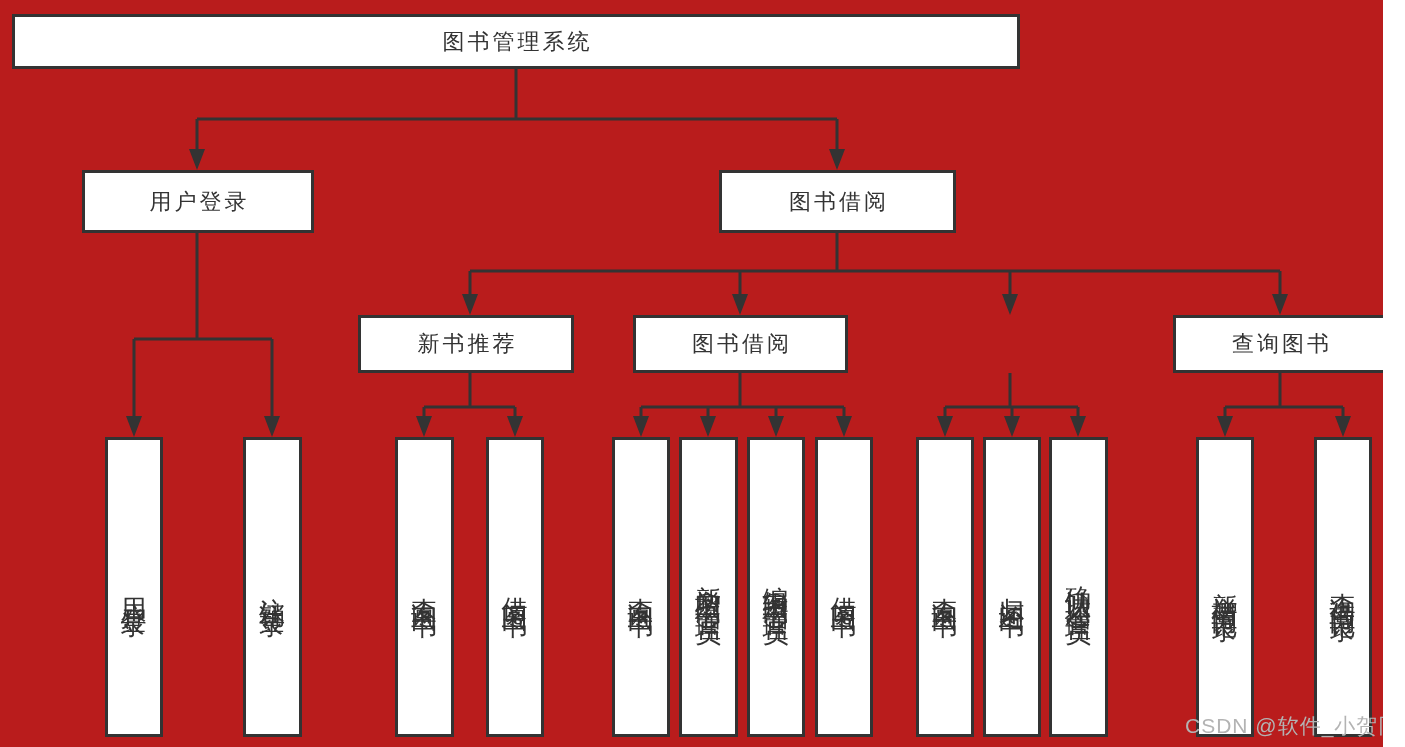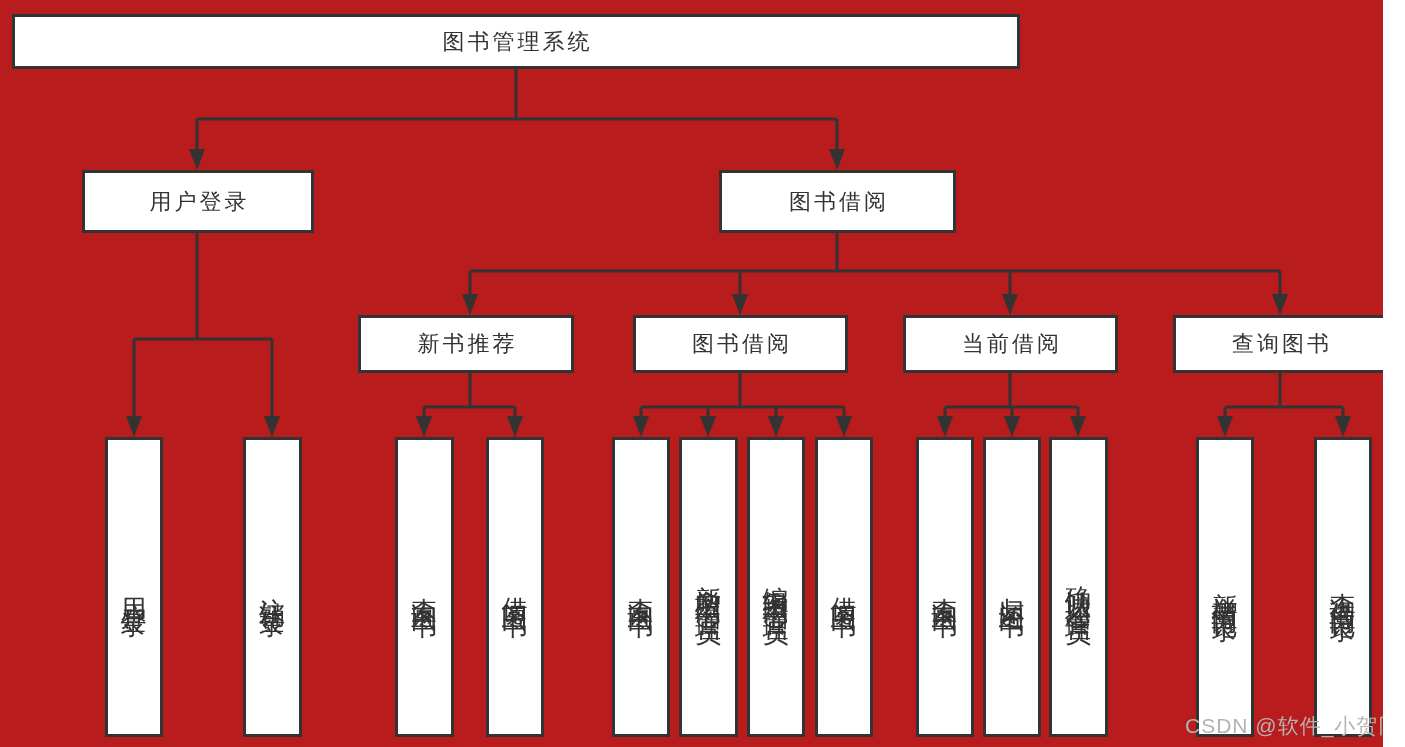--- a/index.html
+++ b/index.html
@@ -87,23 +87,20 @@
   <div class="node hbox" style="left:719px; top:170px; width:237px; height:63px;">
     <span class="label">图书借阅</span>
   </div>
 
   <div class="node hbox" style="left:358px; top:315px; width:216px; height:58px;">
     <span class="label">新书推荐</span>
   </div>
   <div class="node hbox" style="left:633px; top:315px; width:215px; height:58px;">
     <span class="label">图书借阅</span>
   </div>
-  <div class="node hbox" style="left:903px; top:315px; width:215px; height:58px;">
-    <span class="label">当前借阅</span>
-  </div>
   <div class="node hbox" style="left:1173px; top:315px; width:215px; height:58px;">
     <span class="label">查询图书</span>
   </div>
 
   <div class="node vbox" style="left:105px; top:437px; width:58px; height:300px;">
     <span class="label">用户登录</span>
   </div>
   <div class="node vbox" style="left:243px; top:437px; width:59px; height:300px;">
     <span class="label">注销登录</span>
   </div>

